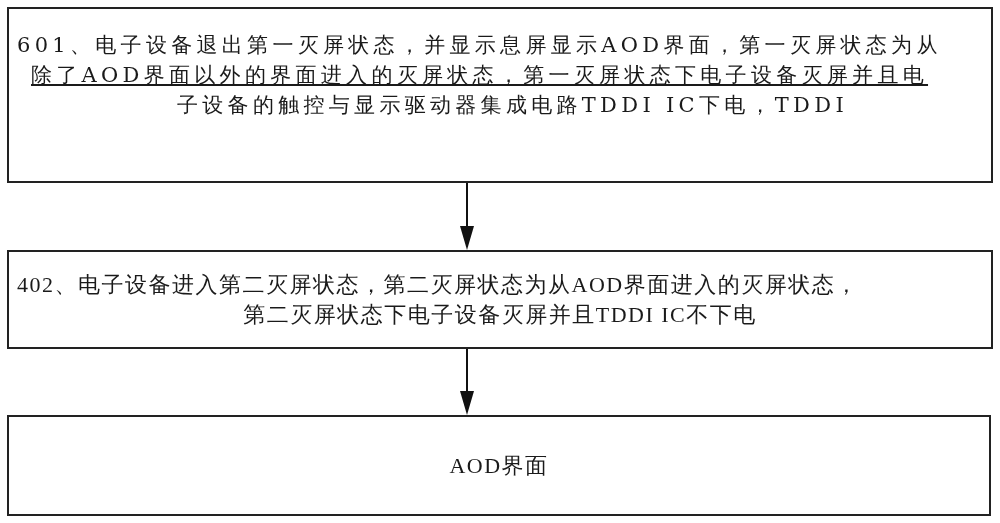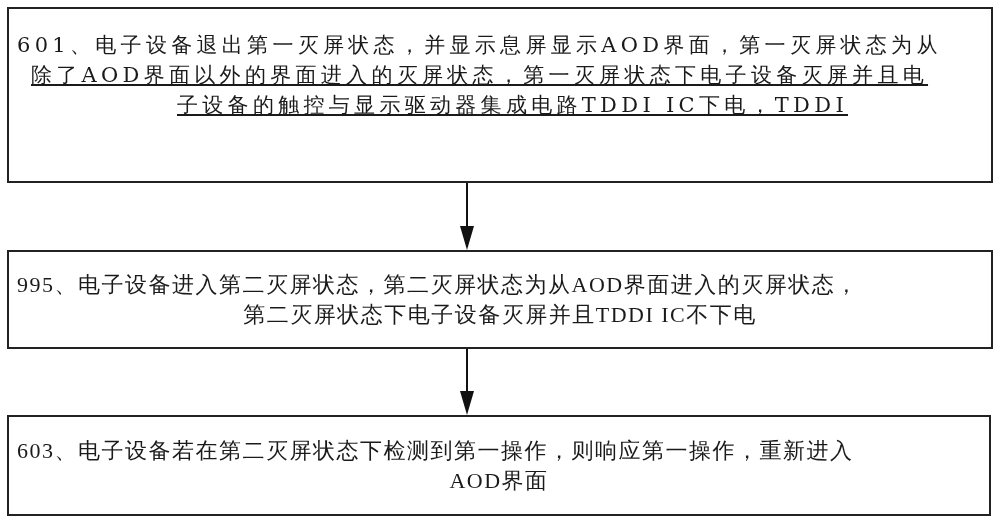--- a/index.html
+++ b/index.html
@@ -8,21 +8,21 @@
   .box { position: absolute; border: 2px solid #222; background: #fff; box-sizing: border-box;
          display: flex; flex-direction: column; justify-content: center; }
   .line { font-size: 21px; line-height: 30px; white-space: nowrap; }
   #box1 { left: 7px; top: 7px; width: 986px; height: 176px; padding: 16px 8px; justify-content: flex-start; padding-top: 21px; }
   #box2 { left: 7px; top: 250px; width: 986px; height: 99px; }
   #box3 { left: 7px; top: 415px; width: 984px; height: 101px; }
   .l-left { text-align: left; padding-left: 6px; }
   .l-center { text-align: center; }
   #box1 .line { letter-spacing: 4.3px; }
   #box1 .l2 { padding-left: 14px; text-decoration: underline; }
-  #box1 .l3 { padding-left: 160px; text-decoration: underline; }
+  #box1 .l3 { padding-left: 160px; }
   #box1 .l4 { padding-left: 275px; }
   #box2 .line, #box3 .line { font-family: "Liberation Serif", "DejaVu Serif", serif; letter-spacing: 1.5px; font-size: 22px; }
   #box2 .l1 { padding-left: 8px; }
   #box3 .l1 { padding-left: 8px; }
   .arrow { position: absolute; width: 20px; }
   .arrow .shaft { position: absolute; left: 9px; top: 0; width: 2px; background: #111; }
   .arrow .head { position: absolute; left: 3px; width: 0; height: 0;
                  border-left: 7px solid transparent; border-right: 7px solid transparent; border-top: 24px solid #111; }
   #arrow1 { left: 457px; top: 183px; height: 67px; }
   #arrow1 .shaft { height: 45px; }
@@ -39,25 +39,24 @@
   <div class="line l2">除了AOD界面以外的界面进入的灭屏状态，第一灭屏状态下电子设备灭屏并且电</div>
   <div class="line l3">子设备的触控与显示驱动器集成电路TDDI IC下电，TDDI</div>
 </div>
 
 <div class="arrow" id="arrow1">
   <div class="shaft"></div>
   <div class="head"></div>
 </div>
 
 <div class="box" id="box2">
-  <div class="line l1 l-left">995、电子设备进入第二灭屏状态，第二灭屏状态为从AOD界面进入的灭屏状态，</div>
+  <div class="line l1 l-left">402、电子设备进入第二灭屏状态，第二灭屏状态为从AOD界面进入的灭屏状态，</div>
   <div class="line l2 l-center">第二灭屏状态下电子设备灭屏并且TDDI IC不下电</div>
 </div>
 
 <div class="arrow" id="arrow2">
   <div class="shaft"></div>
   <div class="head"></div>
 </div>
 
 <div class="box" id="box3">
-  <div class="line l1 l-left">603、电子设备若在第二灭屏状态下检测到第一操作，则响应第一操作，重新进入</div>
   <div class="line l2 l-center">AOD界面</div>
 </div>
 
 </body></html>

